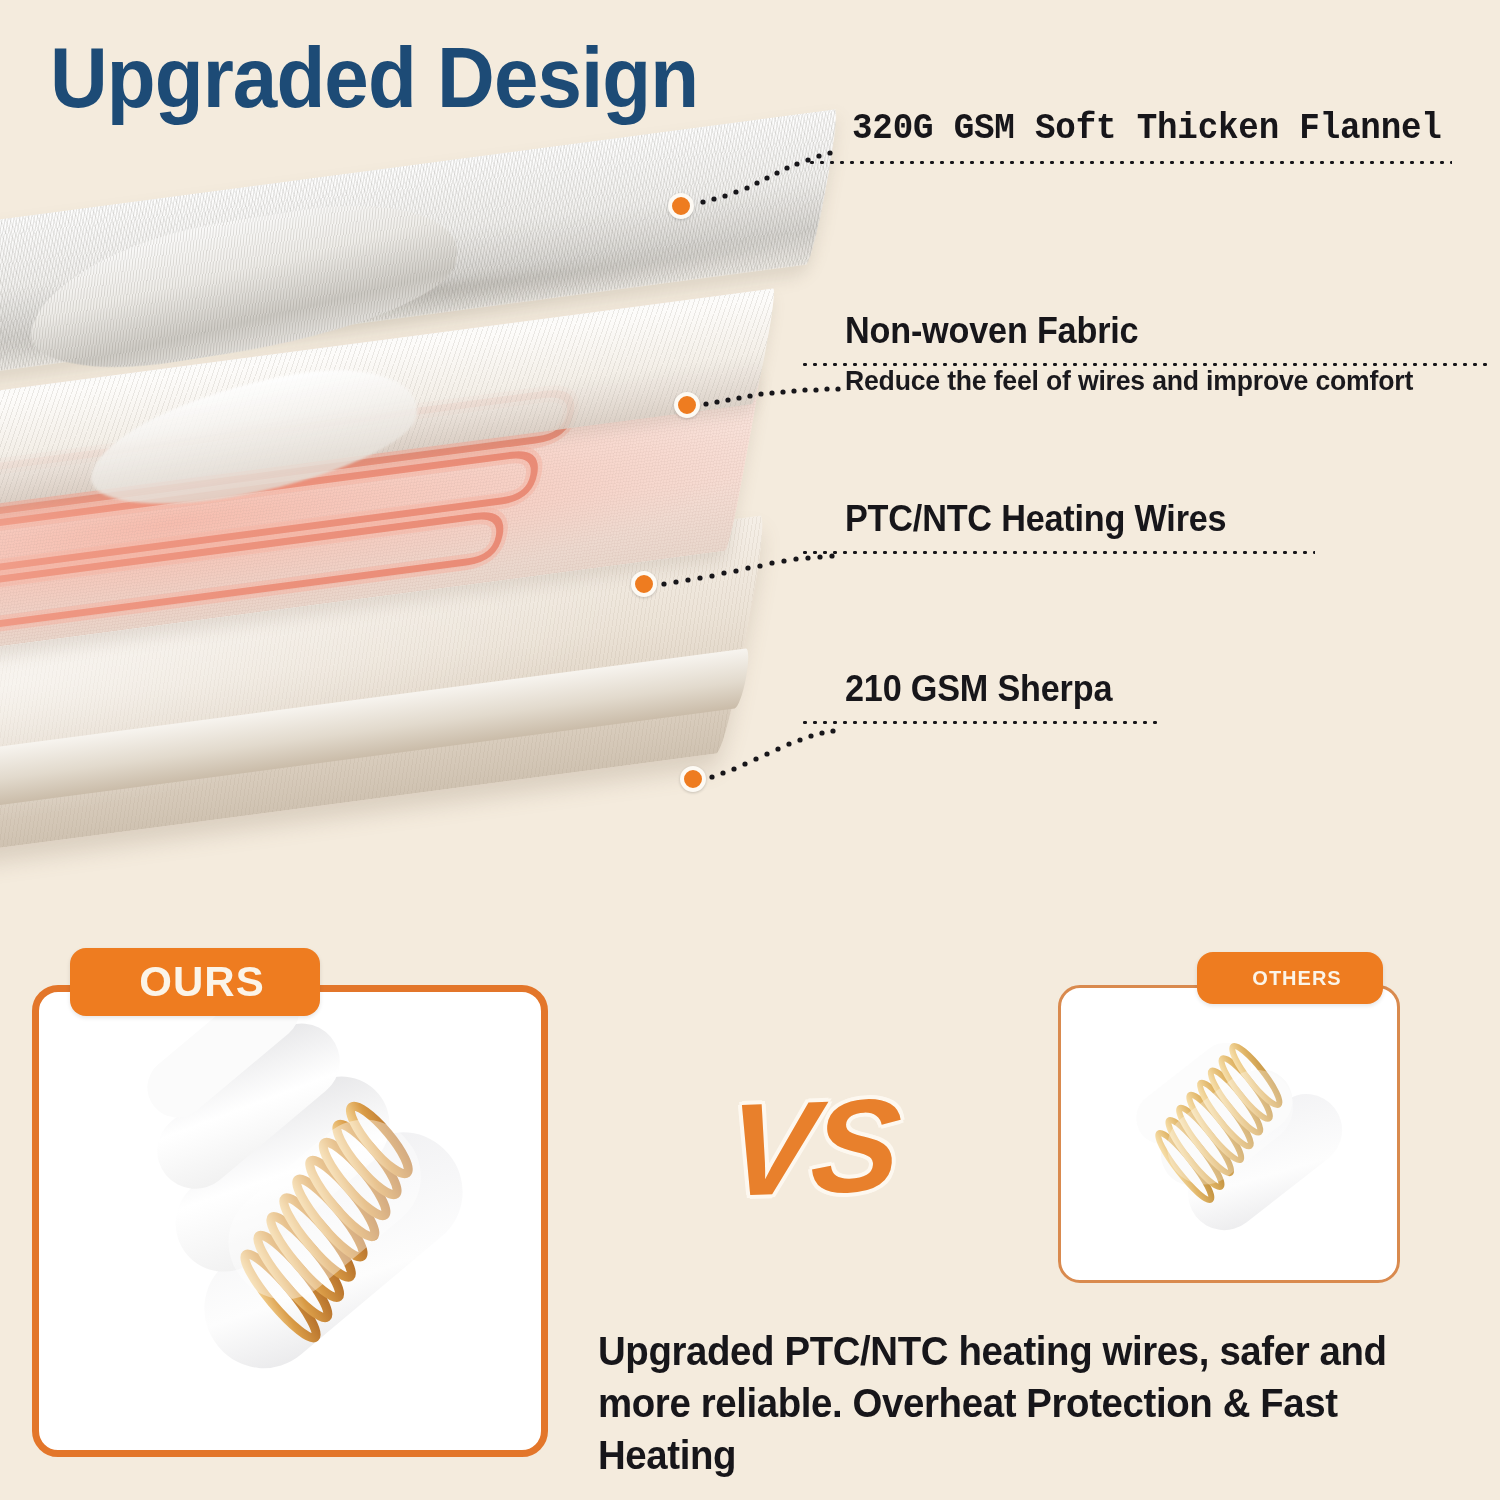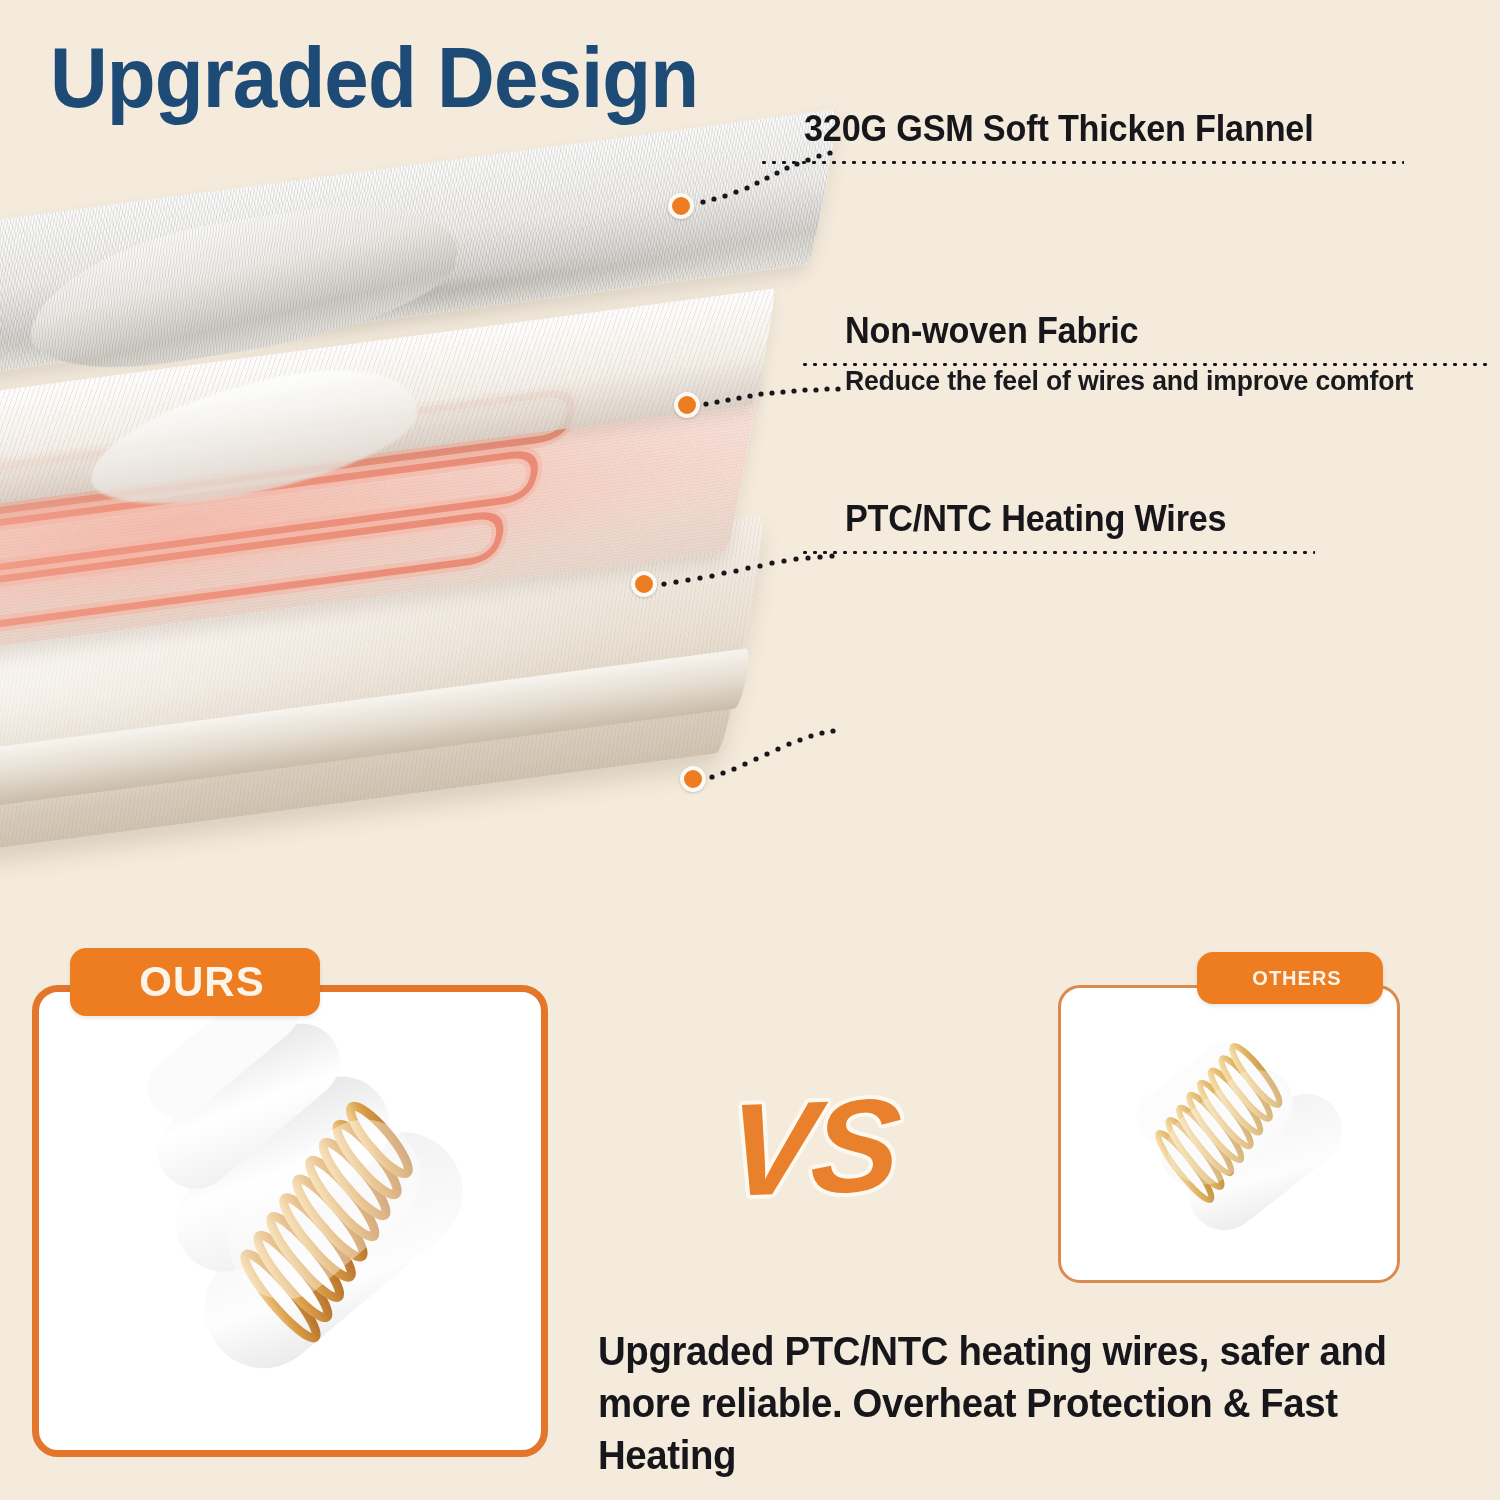--- a/index.html
+++ b/index.html
@@ -307,36 +307,40 @@
           <circle cx="833" cy="731" r="2.6"></circle>
       </g>
     </g>
   </svg>
 
   <div class="callout-dot" style="left:668px; top:193px;"></div>
   <div class="callout-dot" style="left:674px; top:392px;"></div>
   <div class="callout-dot" style="left:631px; top:571px;"></div>
   <div class="callout-dot" style="left:680px; top:766px;"></div>
 
-  <div class="label" style="left:804px; top:108px;">
+  <div class="label" style="left:852px; top:108px;font-family:Liberation Mono, monospace;">
     <div class="head">320G GSM Soft Thicken Flannel</div>
     <div class="dashline" style="left:-45px; top:52px; width:645px;"></div>
   </div>
 
   <div class="label" style="left:845px; top:498px;">
     <div class="head">PTC/NTC Heating Wires</div>
     <div class="dashline" style="left:-45px; top:52px; width:515px;"></div>
   </div>
 
   <div class="label" style="left:845px; top:310px;">
     <div class="head">Non-woven Fabric</div>
     <div class="dashline" style="left:-45px; top:52px; width:690px;"></div>
     <div class="sub" style="width:600px;">Reduce the feel of wires and improve comfort</div>
   </div>
 
+  <div class="label" style="left:845px; top:668px;">
+    <div class="head">210 GSM Sherpa</div>
+    <div class="dashline" style="left:-45px; top:52px; width:360px;"></div>
+  </div>
 
   <div class="panel-ours">
     <div class="cable" style="left:-8px; top:-8px; width:510px; height:466px;">
       <svg width="510" height="466" viewBox="0 0 510 466">
         <defs>
           <linearGradient id="jacket" x1="0" y1="1" x2="1" y2="0">
             <stop offset="0%" stop-color="#e6e6e8"></stop>
             <stop offset="35%" stop-color="#fdfdfd"></stop>
             <stop offset="100%" stop-color="#f0f0f2"></stop>
           </linearGradient>

